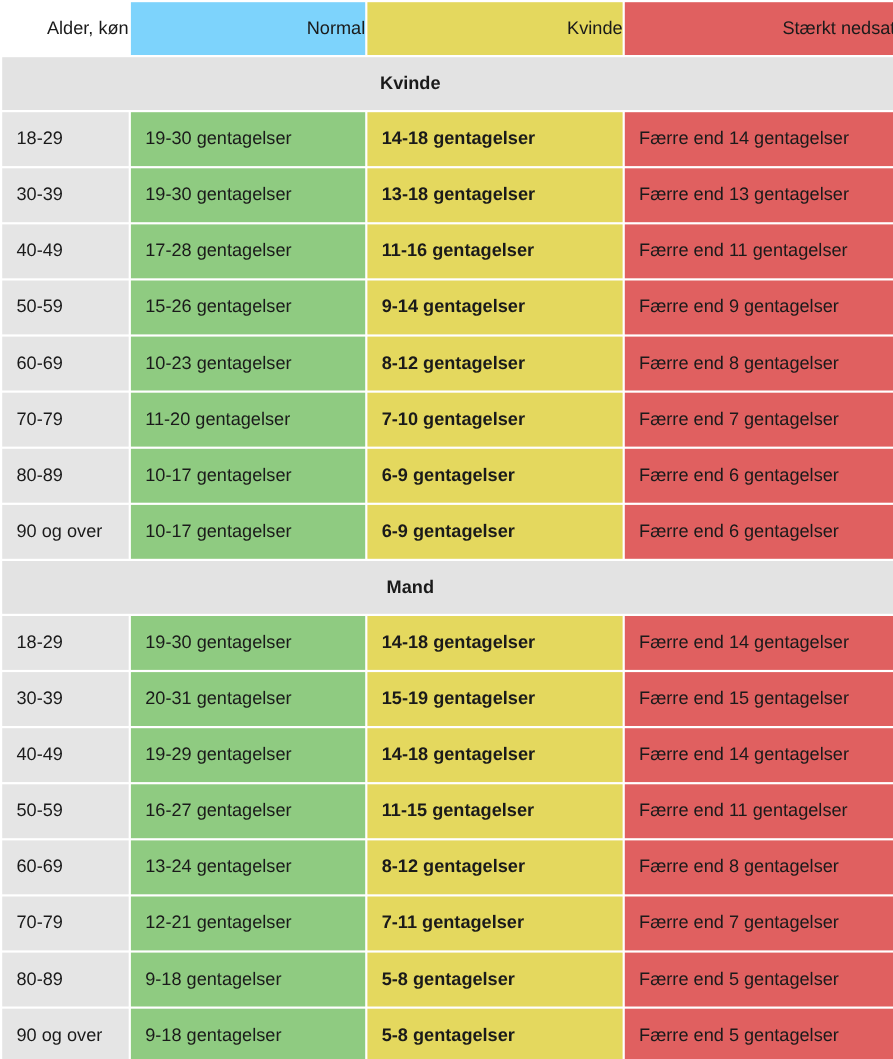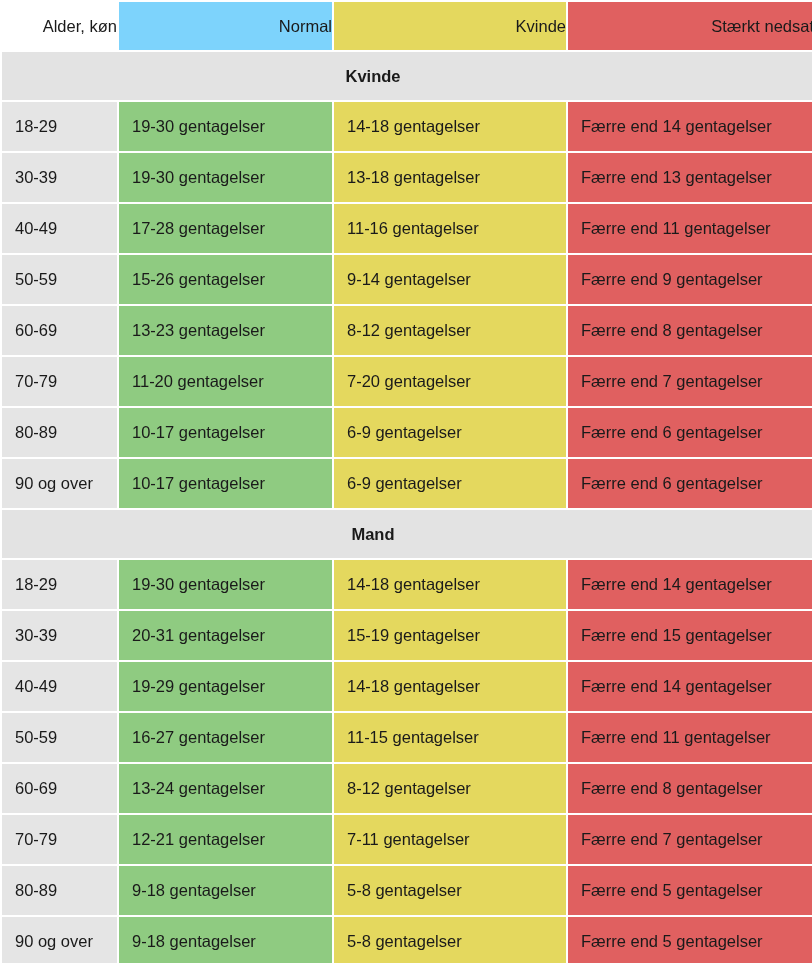--- a/index.html
+++ b/index.html
@@ -76,21 +76,21 @@
     padding: 0 0 0 13px;
     vertical-align: middle;
     font-size: 16.5px;
     color: #1a1a1a;
     border: 0;
     white-space: nowrap;
     overflow: hidden;
   }
   td.cell-age    { background: #e5e5e5; color: #1a1a1a; }
   td.cell-normal { background: #8fcb81; color: #14310d; }
-  td.cell-red    { background: #e4d85e; color: #2b2708; }
+  td.cell-red    { background: #e4d85e; color: #2b2708; font-weight: bold; }
   td.cell-severe { background: #e06060; color: #2e0b0b; }
 </style>
 </head>
 <body>
 
 <div class="table-wrap">
   <table class="norm-table">
     <colgroup>
       <col class="c-age">
       <col class="c-normal">
@@ -128,28 +128,28 @@
           <td class="cell-severe">Færre end 11 gentagelser</td>
         </tr>
         <tr class="data-row">
           <td class="cell-age">50-59</td>
           <td class="cell-normal">15-26 gentagelser</td>
           <td class="cell-red">9-14 gentagelser</td>
           <td class="cell-severe">Færre end 9 gentagelser</td>
         </tr>
         <tr class="data-row">
           <td class="cell-age">60-69</td>
-          <td class="cell-normal">13-23 gentagelser</td>
+          <td class="cell-normal">10-23 gentagelser</td>
           <td class="cell-red">8-12 gentagelser</td>
           <td class="cell-severe">Færre end 8 gentagelser</td>
         </tr>
         <tr class="data-row">
           <td class="cell-age">70-79</td>
           <td class="cell-normal">11-20 gentagelser</td>
-          <td class="cell-red">7-20 gentagelser</td>
+          <td class="cell-red">7-10 gentagelser</td>
           <td class="cell-severe">Færre end 7 gentagelser</td>
         </tr>
         <tr class="data-row">
           <td class="cell-age">80-89</td>
           <td class="cell-normal">10-17 gentagelser</td>
           <td class="cell-red">6-9 gentagelser</td>
           <td class="cell-severe">Færre end 6 gentagelser</td>
         </tr>
         <tr class="data-row">
           <td class="cell-age">90 og over</td>

